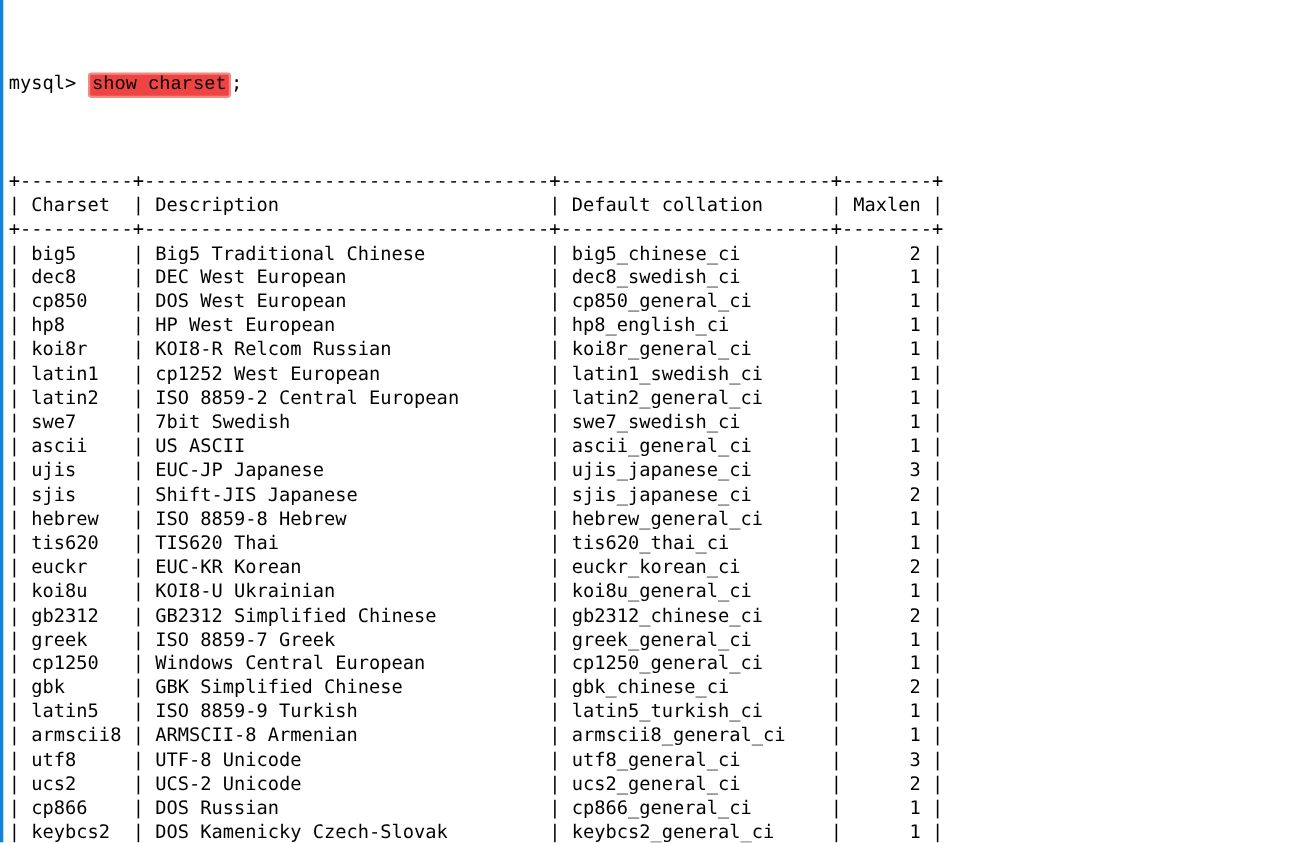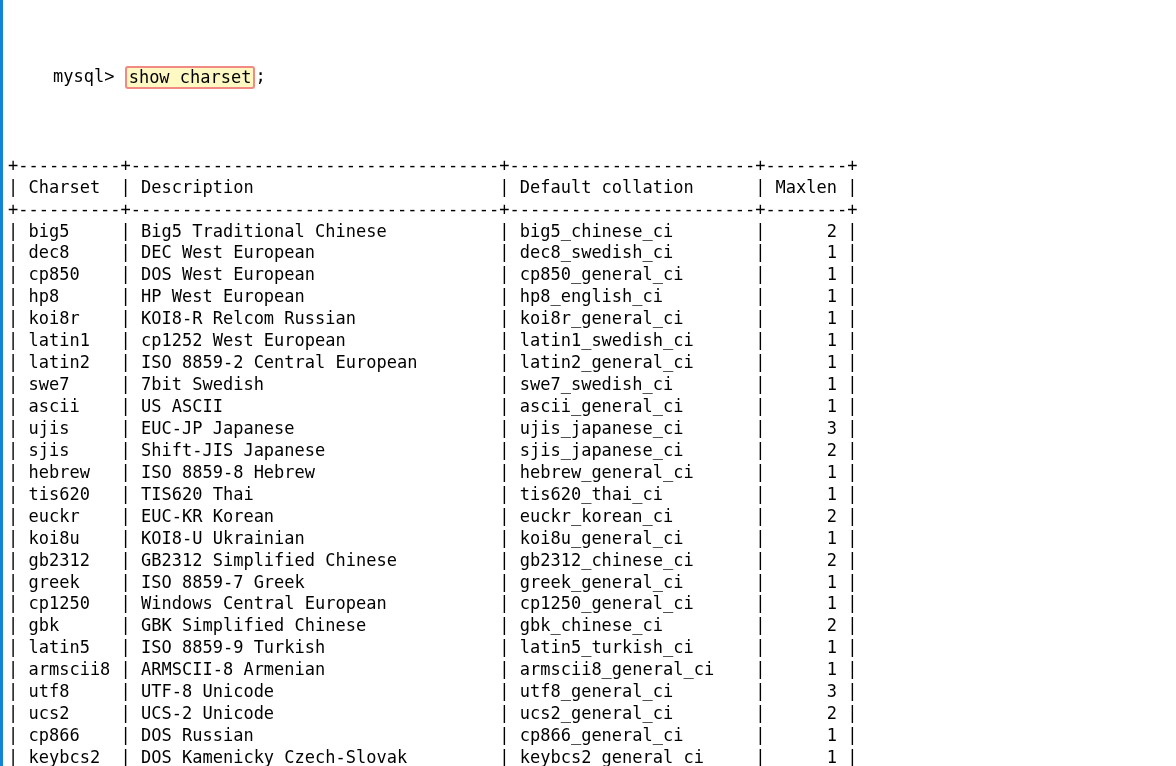--- a/index.html
+++ b/index.html
@@ -49,32 +49,33 @@
     position: relative;
   }
 
   
   .prompt-line {
     display: flex;
     align-items: center;
     height: 23px;
     white-space: pre;
   }
-  .prompt-text { white-space: pre; margin-left: 45px; }
+  .prompt-text { white-space: pre; }
   .cmd-highlight {
     display: inline-block;
     border: 2px solid #f08a82;
-    background: #fef9c3;
+    background: #ef4444;
     border-radius: 3px;
     padding: 0 2px;
     margin: 4px 0px;
     line-height: 19px;
     white-space: pre;
     position: relative;
     top: 0px;
+    font-family: Liberation Mono, monospace;
   }
   .semicolon { white-space: pre; }
 </style>
 </head>
 <body>
 
 <div id="terminal">
 
   <div id="left-rule"></div>
 

